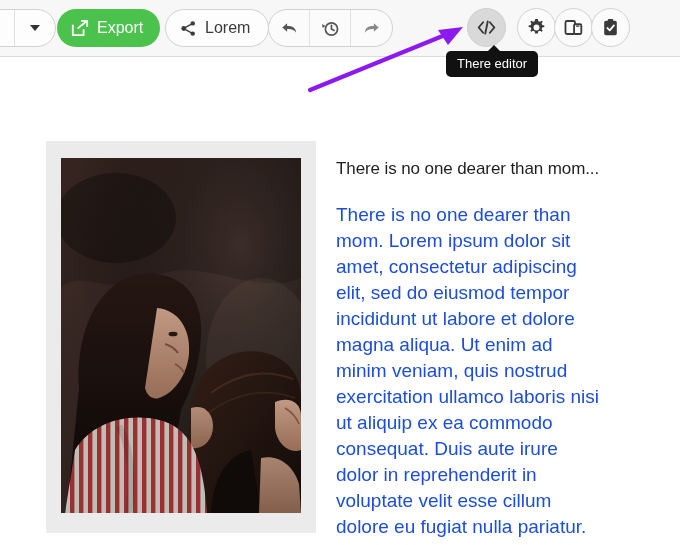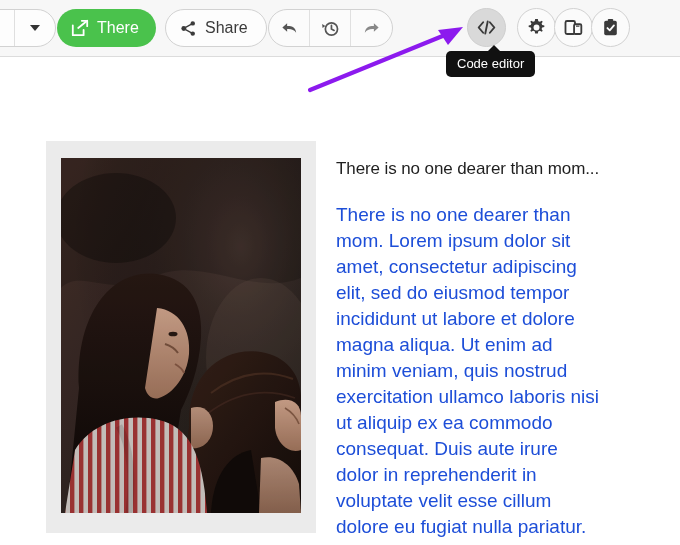--- a/index.html
+++ b/index.html
@@ -256,31 +256,31 @@
       <span class="caret-down"></span>
     </div>
   </div>
 
   <button class="export-btn">
     <svg width="18" height="18" viewBox="0 0 20 20">
       <path d="M2 7 L2 18 L14 18 L14 12" fill="none" stroke="#fff" stroke-width="2" stroke-linecap="round" stroke-linejoin="round"></path>
       <path d="M8 10 L18 2" fill="none" stroke="#fff" stroke-width="2" stroke-linecap="round"></path>
       <path d="M12 2 L18 2 L18 8" fill="none" stroke="#fff" stroke-width="2" stroke-linecap="round" stroke-linejoin="round"></path>
     </svg>
-    <span>There</span>
+    <span>Export</span>
   </button>
 
   <button class="share-btn">
     <svg width="17" height="17" viewBox="0 0 20 20">
       <circle cx="15" cy="4" r="2.6" fill="#3b3b3b"></circle>
       <circle cx="15" cy="16" r="2.6" fill="#3b3b3b"></circle>
       <circle cx="4.5" cy="10" r="2.9" fill="#3b3b3b"></circle>
       <path d="M6.6 8.6 L13 5.2 M6.6 11.4 L13 14.8" stroke="#3b3b3b" stroke-width="1.6"></path>
     </svg>
-    <span>Share</span>
+    <span>Lorem</span>
   </button>
 
   <div class="hist-group">
     <div class="hist-btn">
       <svg width="19" height="19" viewBox="0 0 20 20">
         <path d="M7.5 4.5 L2.5 9 L7.5 13.5 L7.5 10.6 C12 10.3 15 11.4 17 14.6 C16.6 9 13 7.2 7.5 7.3 Z" fill="#555555"></path>
       </svg>
     </div>
     <div class="hist-btn">
       <svg width="19" height="19" viewBox="0 0 20 20">
@@ -327,21 +327,21 @@
     </svg>
   </div>
 </div>
 
 <svg class="annot-arrow" viewBox="0 0 180 86">
   <line x1="10" y1="76" x2="150" y2="19" stroke="#8c1aee" stroke-width="4.2" stroke-linecap="round"></line>
   <path d="M163 13 L138 16 L148 31 Z" fill="#8c1aee"></path>
 </svg>
 
 <div class="tooltip">
-  <span>Code editor</span>
+  <span>There editor</span>
 </div>
 
 <div class="canvas">
   <div class="post-row">
 
     <div class="img-frame">
       <div class="photo">
         <svg width="240" height="355" viewBox="0 0 240 355">
           <defs>
             <linearGradient id="wall" x1="0" y1="0" x2="1" y2="1">

